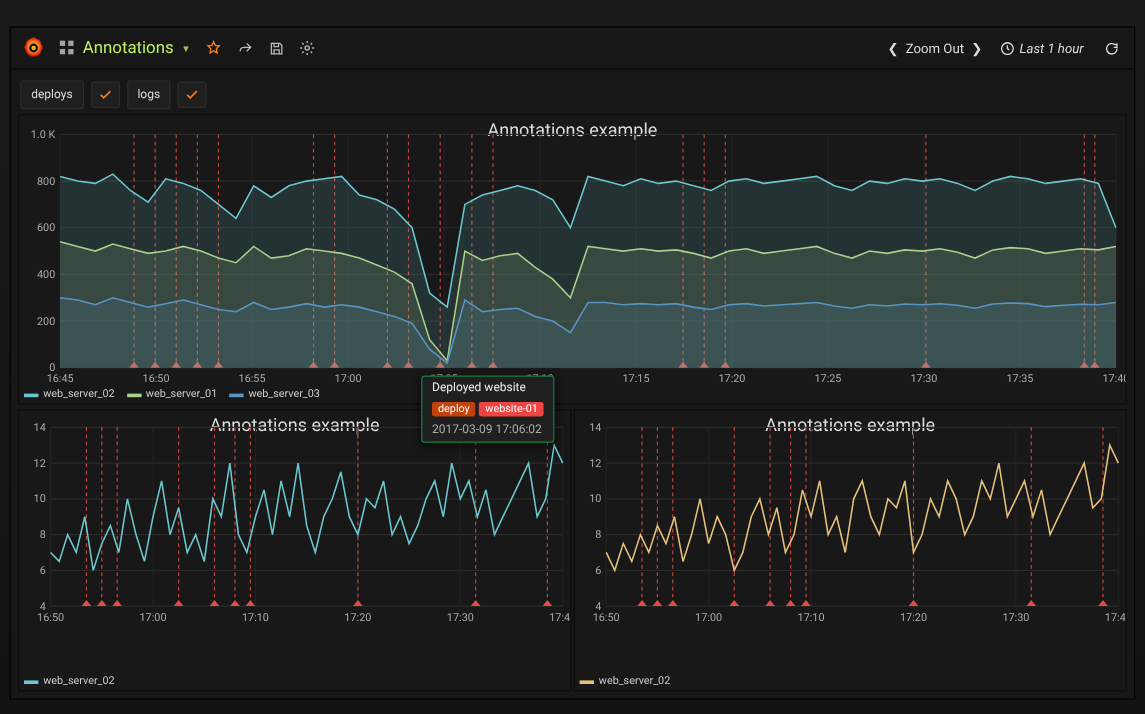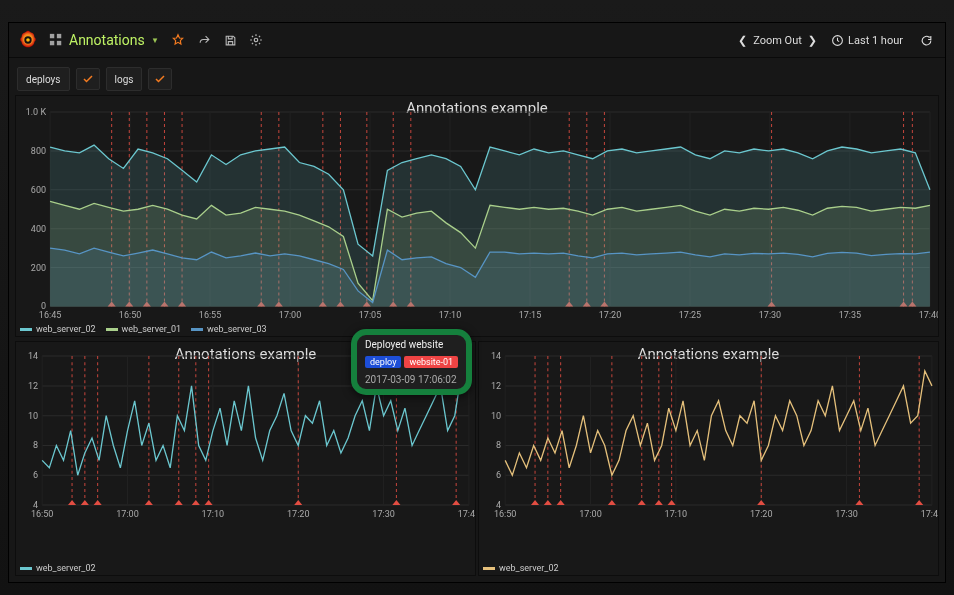--- a/index.html
+++ b/index.html
@@ -20,21 +20,21 @@
   .tag{height:20px;background:#1f1f1f;border:1px solid #2d2d2d;color:#ddd;font-size:10px;padding:1px 8px;display:flex;align-items:center;border-radius:2px;}
   .chk{width:22px;height:20px;background:#1f1f1f;border:1px solid #2d2d2d;display:flex;align-items:center;justify-content:center;border-radius:2px;color:#f47b20;cursor:pointer;}
   
   .panels{position:absolute;left:6px;right:6px;top:72px;bottom:6px;}
   .panel{position:absolute;background:#181818;border:1px solid #0d0d0d;}
   .ptitle{text-align:center;color:#ddd;font-size:15px;padding:3px 0 0 0;}
   .legend{position:absolute;left:4px;bottom:2px;display:flex;gap:10px;font-size:9px;color:#ccc;margin-top:13px;}
   .legend span{display:flex;align-items:center;gap:4px;white-space:nowrap}
   .sw{width:12px;height:3px;display:inline-block;}
   
-  .tip{position:absolute;left:342px;top:290px;background:#1f1f1f;border:6px solid #15803d;border-radius:15px;font-size:10px;z-index:10;box-shadow:0 2px 8px rgba(0,0,0,.6);margin-top:16px;}
+  .tip{position:absolute;left:342px;top:290px;background:#1f1f1f;border:1px solid #15803d;border-radius:3px;font-size:10px;z-index:10;box-shadow:0 2px 8px rgba(0,0,0,.6);}
   .tip .tline{padding:4px 8px;color:#eee;white-space:nowrap;}
   .tip .badges{padding:2px 8px 4px 8px;display:flex;gap:3px;}
   .badge{font-size:9px;padding:1px 5px;border-radius:2px;color:#fff;}
   .tip .ts{padding:2px 8px 4px 8px;color:#aaa;font-size:10px;}
   svg.chart{position:absolute;inset:0;}
 </style>
 </head>
 <body>
 
 <div class="app">
@@ -83,21 +83,21 @@
           <svg width="14" height="14" viewBox="0 0 24 24">
             <circle cx="12" cy="12" r="3" fill="none" stroke="#bbb" stroke-width="2"></circle>
             <path fill="none" stroke="#bbb" stroke-width="2" d="M12 2v3M12 19v3M2 12h3M19 12h3M5 5l2 2M17 17l2 2M19 5l-2 2M7 17l-2 2"></path>
           </svg>
         </div>
       <div class="spacer"></div>
       <div class="zoom">
         <span>❮</span>
         <span>Zoom Out</span>
         <span>❯</span>
-        <span style="display:flex;align-items:flex-start;gap:4px;margin-left:8px;">
+        <span style="display:flex;align-items:flex-start;gap:4px;margin-left:8px;font-style:italic;">
           <svg width="13" height="13" viewBox="0 0 24 24">
               <circle cx="12" cy="12" r="9" fill="none" stroke="#ddd" stroke-width="2"></circle>
               <path stroke="#ddd" stroke-width="2" d="M12 7v5l3 2"></path>
             </svg>
           <span>Last 1 hour</span>
         </span>
         <span class="ico" style="margin-left:6px;">
             <svg width="13" height="13" viewBox="0 0 24 24">
               <path fill="none" stroke="#ddd" stroke-width="2" d="M20 12a8 8 0 11-3-6l3-1v5h-5"></path>
             </svg>
@@ -331,20 +331,20 @@
               <i class="sw" style="background:#e5c07b"></i>
               <span>web_server_02</span>
             </span>
         </div>
       </div>
     </div>
 
     <div class="tip">
       <div class="tline">Deployed website</div>
       <div class="badges">
-        <span class="badge" style="background:#1d4ed8">deploy</span>
+        <span class="badge" style="background:#c2410c">deploy</span>
         <span class="badge" style="background:#ef4444">website-01</span>
       </div>
       <div class="ts">2017-03-09 17:06:02</div>
     </div>
 
   </div>
 </div>
 
 </body></html>

